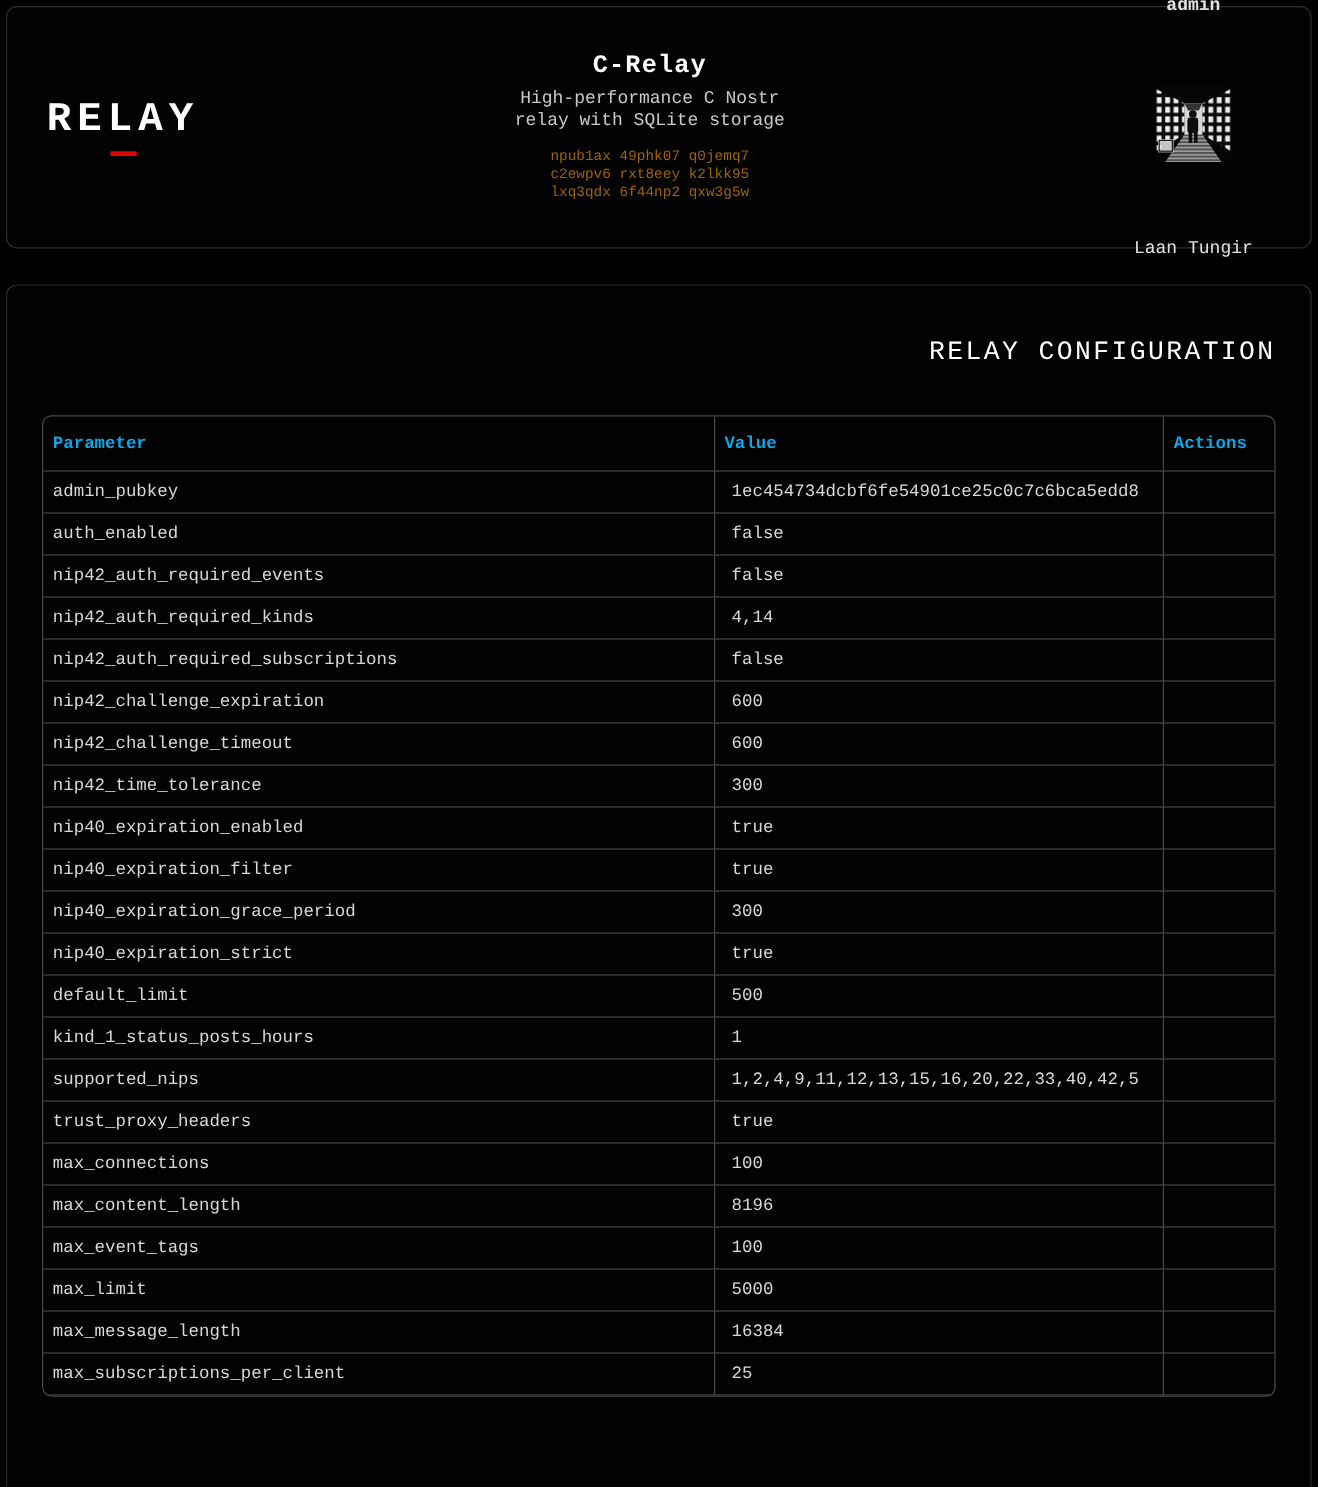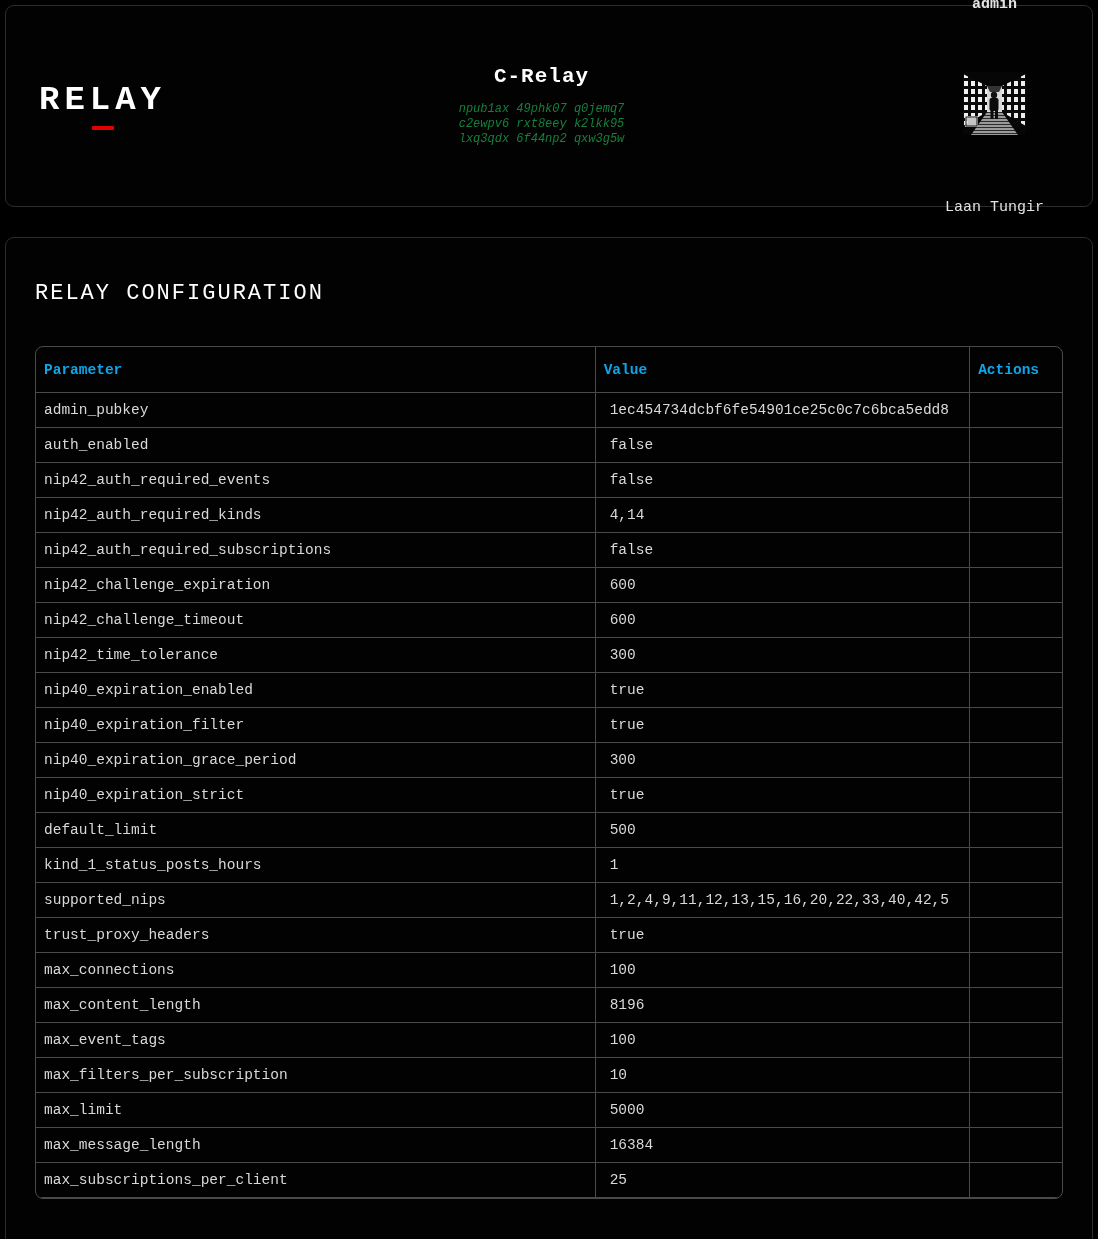--- a/index.html
+++ b/index.html
@@ -55,22 +55,21 @@
     width: 236px;
     margin: 7px auto 0;
     font-size: 15px;
     line-height: 1.15;
     color: #c9c9c9;
   }
   .npub-block {
     margin-top: 14px;
     font-size: 12px;
     line-height: 1.25;
-    color: #15803d;
-    font-style: italic;
+    color: #a16207;
   }
 
   .admin-block { display: flex; flex-direction: column; align-items: center; gap: 48px; }
   .admin-label {
     font-size: 15px;
     font-weight: bold;
     color: #e2e2e2;
     margin-bottom: 11px;
   }
   .avatar {
@@ -86,21 +85,21 @@
     color: #e2e2e2;
   }
 
   
   .config-card {
     margin-top: 30px;
     padding: 30px 29px 40px;
     min-height: 1010px;
   }
   .config-heading {
-    text-align: left;
+    text-align: right;
     color: #fff;
     font-size: 22px;
     font-weight: normal;
     letter-spacing: 2px;
     margin: 13px 0 40px;
   }
 
   .table-wrap {
     border: 1px solid #4a4a4a;
     border-radius: 8px;
@@ -142,20 +141,21 @@
 <div class="card header-card">
   <div class="header-side left">
     <div class="brand">
       <div class="brand-text">RELAY</div>
       <div class="brand-underline" style="background: rgb(227, 0, 0);"></div>
     </div>
   </div>
 
   <div class="title-block">
     <div class="app-title">C-Relay</div>
+    <div class="app-subtitle">High-performance C Nostr relay with SQLite storage</div>
     <div class="npub-block">
       <div>npub1ax 49phk07 q0jemq7</div>
       <div>c2ewpv6 rxt8eey k2lkk95</div>
       <div>lxq3qdx 6f44np2 qxw3g5w</div>
     </div>
   </div>
 
   <div class="header-side right">
     <div class="admin-block">
       <div class="admin-label">admin</div>
@@ -302,25 +302,20 @@
             <td>max_content_length</td>
             <td class="value-cell">8196</td>
             <td></td>
           </tr>
           <tr>
             <td>max_event_tags</td>
             <td class="value-cell">100</td>
             <td></td>
           </tr>
           <tr>
-            <td>max_filters_per_subscription</td>
-            <td class="value-cell">10</td>
-            <td></td>
-          </tr>
-          <tr>
             <td>max_limit</td>
             <td class="value-cell">5000</td>
             <td></td>
           </tr>
           <tr>
             <td>max_message_length</td>
             <td class="value-cell">16384</td>
             <td></td>
           </tr>
           <tr>

